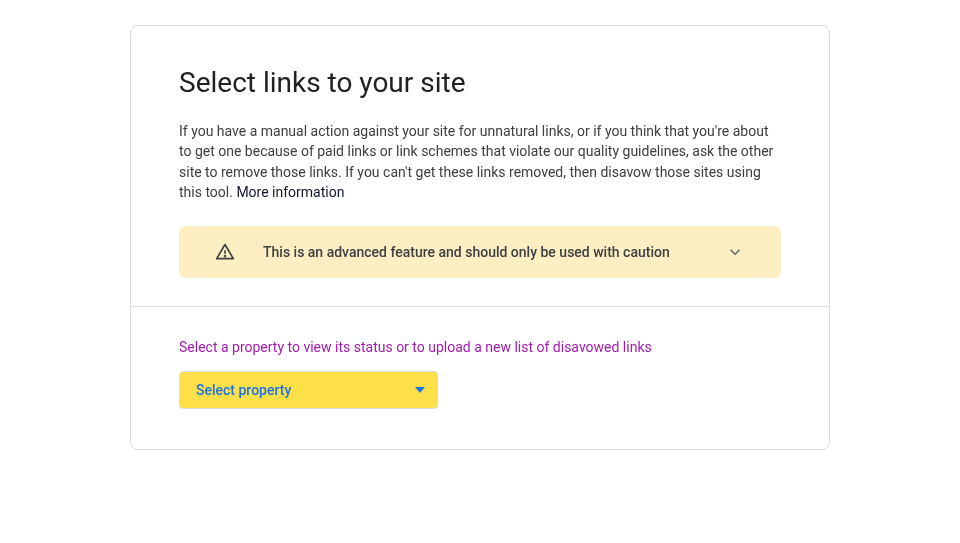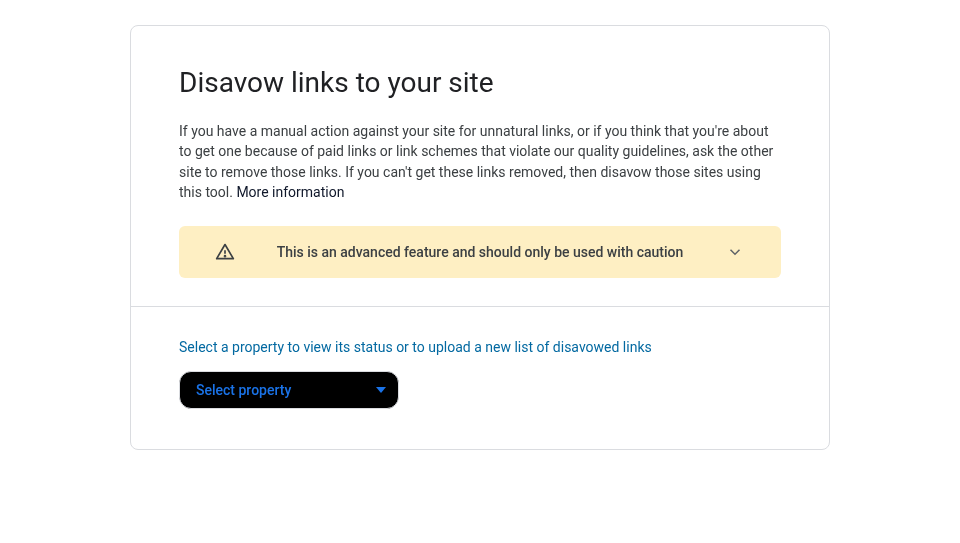--- a/index.html
+++ b/index.html
@@ -45,21 +45,20 @@
     }
     .warning-banner {
       margin-top: 24px;
       background: #feefc3;
       border-radius: 6px;
       padding: 16px 36px;
       display: flex;
       align-items: center;
       gap: 28px;
       cursor: pointer;
-      text-align: center;
     }
     .warning-icon {
       flex-shrink: 0;
       width: 20px;
       height: 20px;
       display: flex;
       align-items: center;
       justify-content: center;
     }
     .warning-text {
@@ -80,51 +79,51 @@
     .divider {
       border: none;
       border-top: 1px solid #dadce0;
       margin: 0;
     }
     .card-bottom {
       padding: 32px 48px 40px 48px;
     }
     .select-label {
       font-size: 14px;
-      color: #0369a1;
+      color: #a21caf;
       margin-bottom: 16px;
     }
     .select-property {
       border: 1px solid #dadce0;
-      border-radius: 12px;
+      border-radius: 4px;
       padding: 10px 12px 10px 16px;
-      width: 220px;
+      width: 259px;
       display: flex;
       align-items: center;
       justify-content: space-between;
       cursor: pointer;
-      background: #000000;
+      background: #fde047;
     }
     .select-property-label {
       font-size: 14px;
       color: #1a73e8;
       font-weight: 500;
     }
     .dropdown-arrow {
       color: #1a73e8;
       display: flex;
       align-items: center;
     }
   </style>
 </head>
 <body>
 
 <div class="card">
   <div class="card-top">
-    <h1 class="page-title">Disavow links to your site</h1>
+    <h1 class="page-title">Select links to your site</h1>
     <p class="description">
       <span>If you have a manual action against your site for unnatural links, or if you think that you're about to get one because of paid links or link schemes that violate our quality guidelines, ask the other site to remove those links. If you can't get these links removed, then disavow those sites using this tool. </span><a class="more-link">More information</a>
     </p>
     <div class="warning-banner">
       <span class="warning-icon">
         <svg width="20" height="20" viewBox="0 0 24 24" fill="none" stroke="#3c4043" stroke-width="2">
           <path d="M12 3 L22 20 L2 20 Z" stroke-linejoin="round"></path>
           <line x1="12" y1="10" x2="12" y2="14"></line>
           <circle cx="12" cy="17" r="0.6" fill="#3c4043"></circle>
         </svg>

